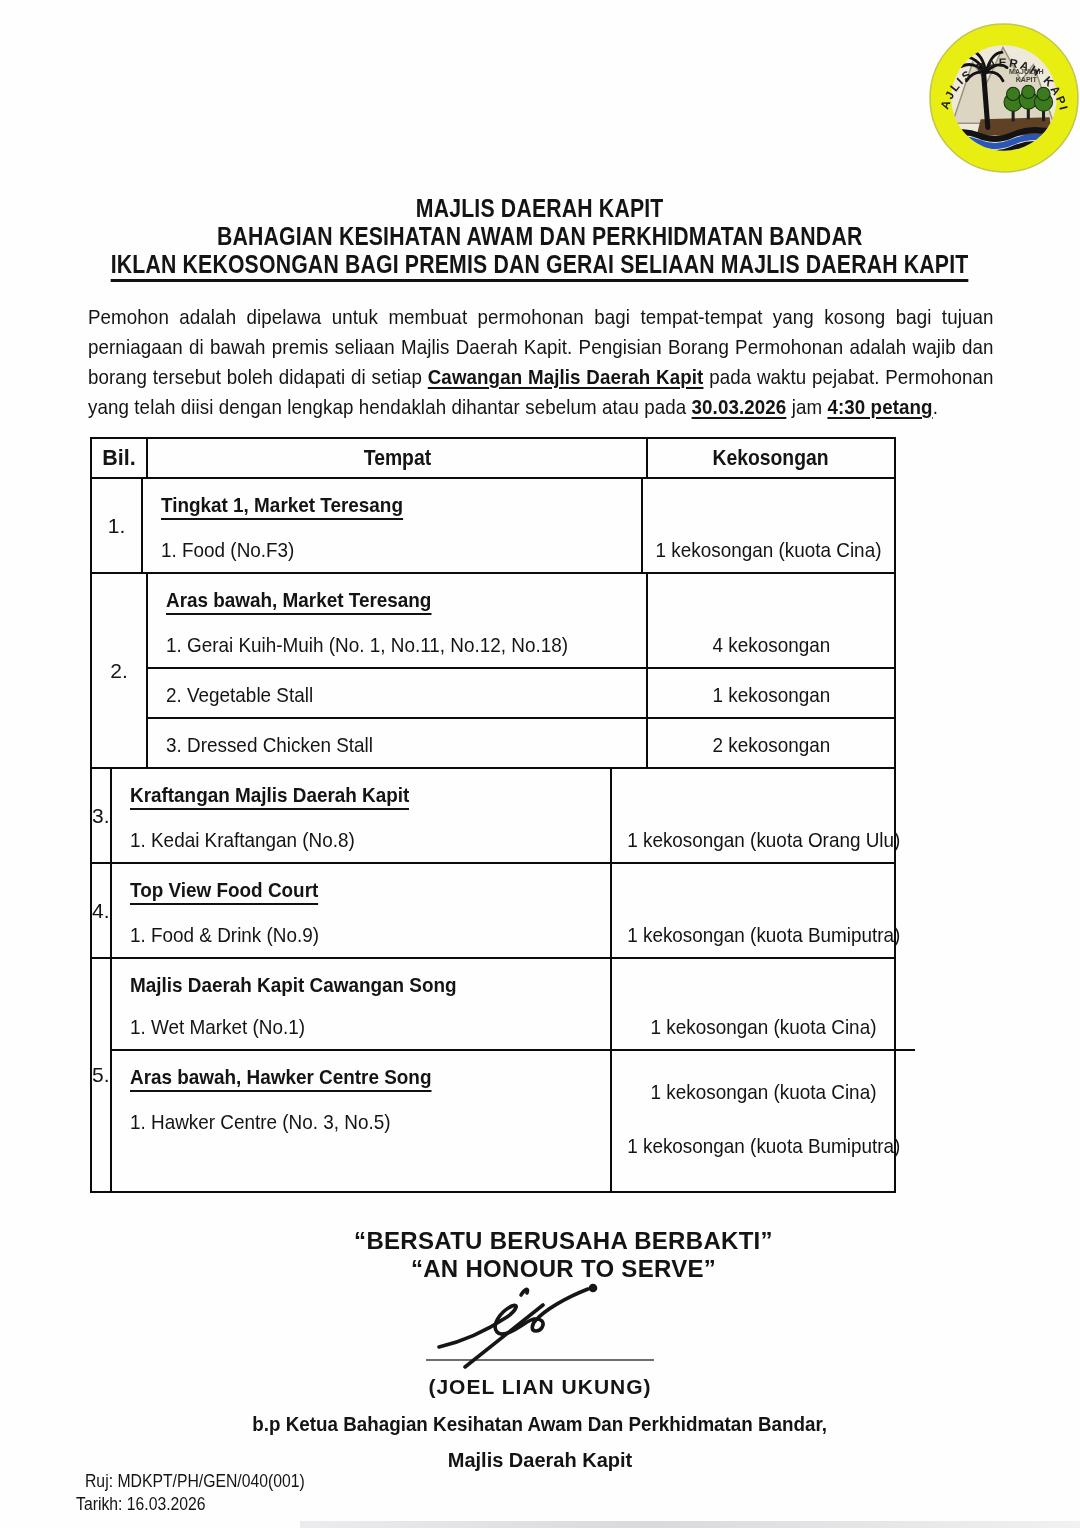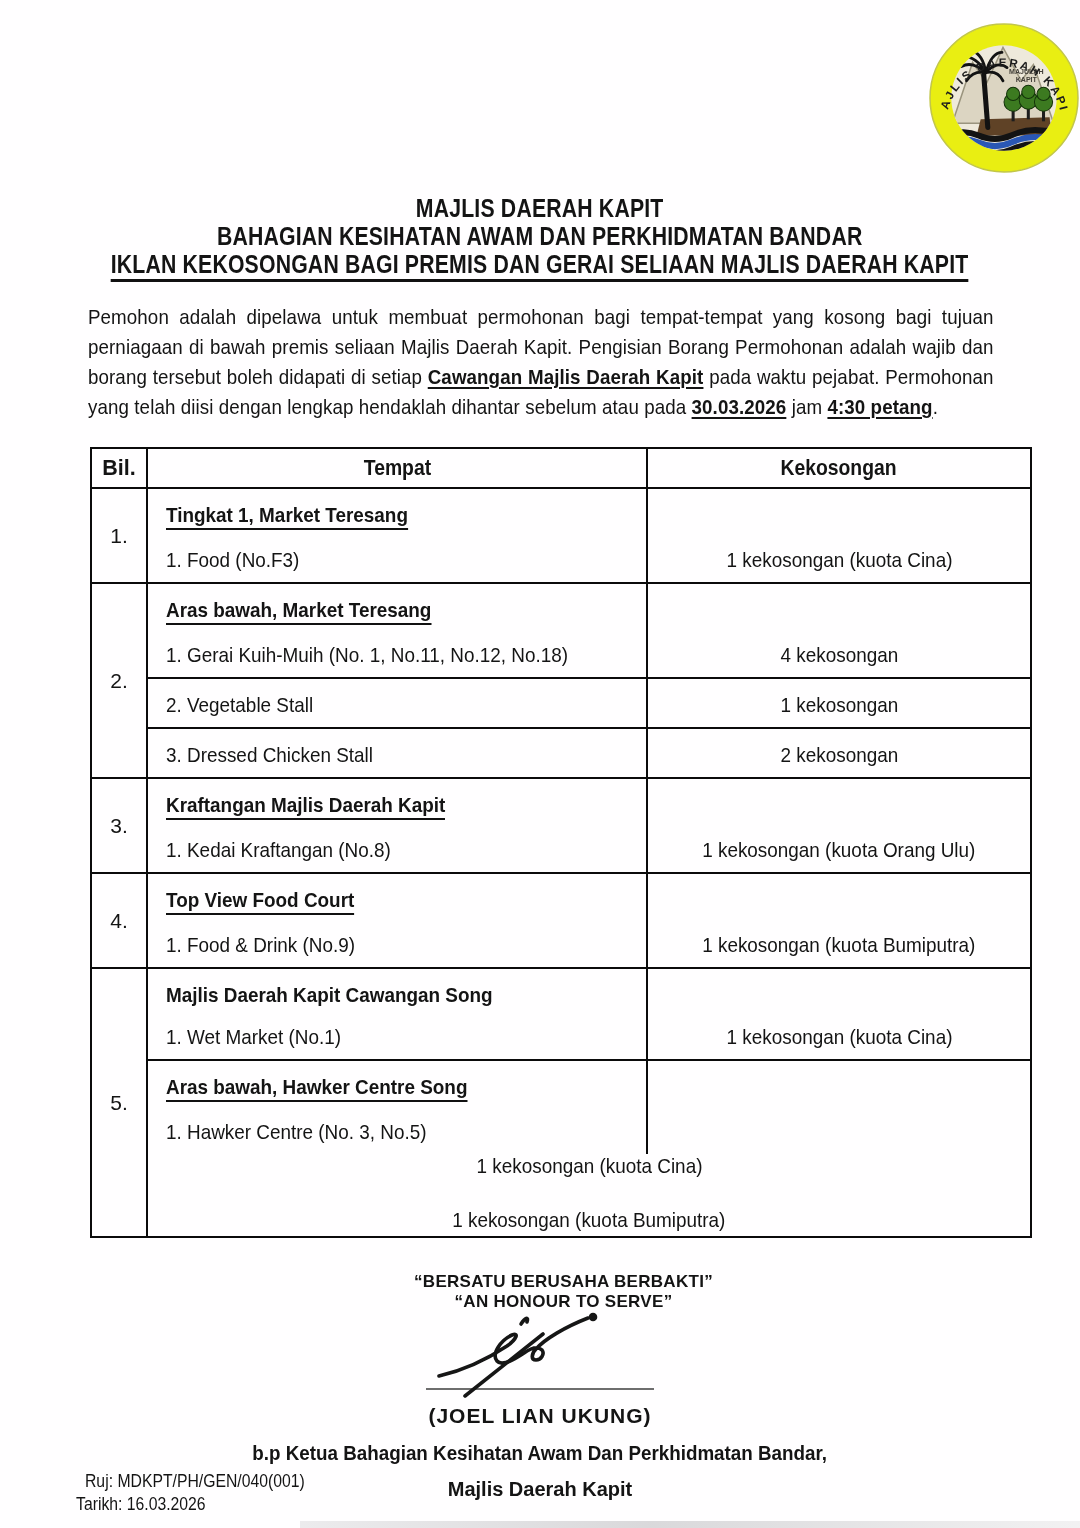--- a/index.html
+++ b/index.html
@@ -28,44 +28,44 @@
   
   .intro {
     margin:20px 0 0 88px; width:1014px;
     transform:scaleX(.893); transform-origin:0 0;
     font-size:21px; line-height:30px; text-align:justify;
     letter-spacing:.1px;
   }
   .bu { font-weight:bold; text-decoration:underline; text-decoration-thickness:2px; text-underline-offset:3px; }
 
   
-  .vtable { margin:25px 0 0 90px; width:942px; border:2.5px solid #0b0b0b; }
+  .vtable { margin:15px 0 0 90px; width:806px; border:2.5px solid #0b0b0b; }
   .thead { display:flex; height:40px; border-bottom:2.5px solid #0b0b0b; font-weight:bold; font-size:21.5px; }
   .th { display:flex; align-items:center; justify-content:center; }
   .th-bil { width:56px; border-right:2px solid #0b0b0b; }
   .th-tempat { width:500px; border-right:2px solid #0b0b0b; }
   .th-kek { flex:1; }
   .trow { display:flex; border-bottom:2.5px solid #0b0b0b; }
   .trow:last-child { border-bottom:none; }
   .bil-cell { width:56px; border-right:2px solid #0b0b0b; display:flex; align-items:center; justify-content:center; font-size:21px; }
   .row-main { flex:1; display:flex; flex-direction:column; }
   .tblock { display:flex; }
   .tblock + .tblock { border-top:2px solid #0b0b0b; }
   .tleft { width:500px; border-right:2px solid #0b0b0b; padding:2px 10px 10px 18px; display:flex; flex-direction:column; }
   .tline { font-size:21px; line-height:24px; margin-top:12px; }
   .tline + .tline { margin-top:18px; }
   .tline.heading span, .tline.title span { font-weight:bold; }
   .tline.heading span { border-bottom:2.5px solid #111; padding-bottom:1px; }
   .tright { flex:1; display:flex; flex-direction:column; align-items:center; justify-content:flex-end; padding-bottom:10px; font-size:21px; }
   .kval { line-height:24px; text-align:right; }
-  .tblock.multi { min-height:142px;flex-direction:column; }
+  .tblock.multi { min-height:142px; }
   .tblock.multi .tright { justify-content:center; gap:30px; padding-bottom:4px; }
 
   
-  .motto { text-align:center; font-weight:bold; font-size:17px; letter-spacing:.3px;padding-left:47px; }
+  .motto { text-align:center; font-weight:bold; font-size:24px; letter-spacing:.3px;padding-left:47px; }
   .motto-1 { margin-top:34px; }
   .motto-2 { }
   .sig-area { position:relative; height:92px; width:300px; margin:0 auto; }
   .sig-line { position:absolute; left:50%; transform:translateX(-50%); bottom:14px; width:228px; border-bottom:2px solid #6e6e6e; }
   .sig-svg { position:absolute; left:50%; transform:translateX(-50%); bottom:2px; }
   .sig-name { text-align:center; font-weight:bold; font-size:21px; letter-spacing:1px; margin-top:0; }
   .sig-role { text-align:center; font-weight:bold; font-size:20px; margin-top:14px; }
   .sig-org  { text-align:center; font-weight:bold; font-size:20px; margin-top:13px; }
 
   .refblock { position:absolute; left:76px; bottom:12px; font-size:17.5px; line-height:23px; }

